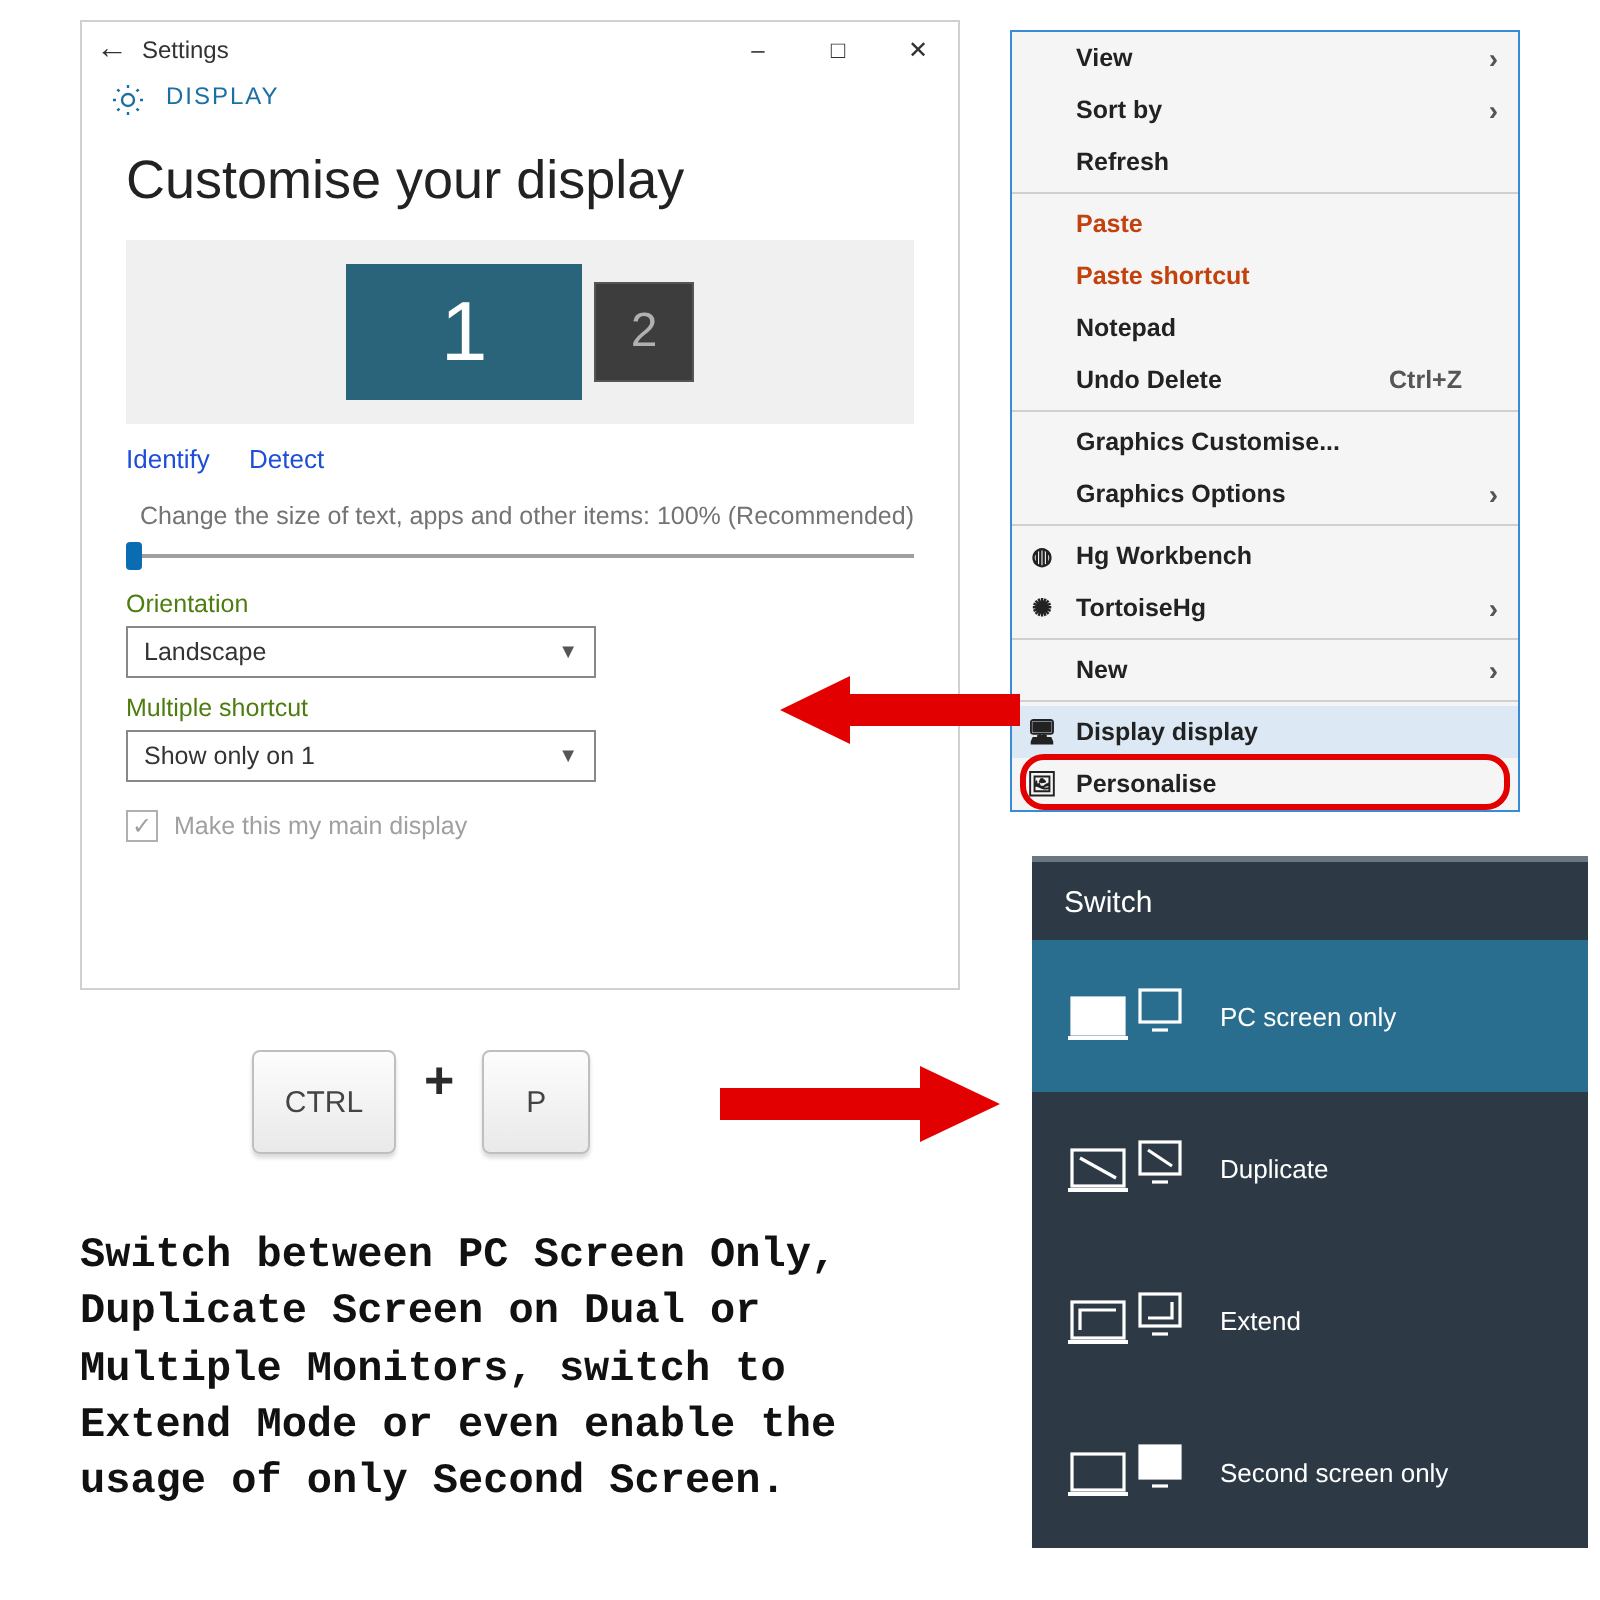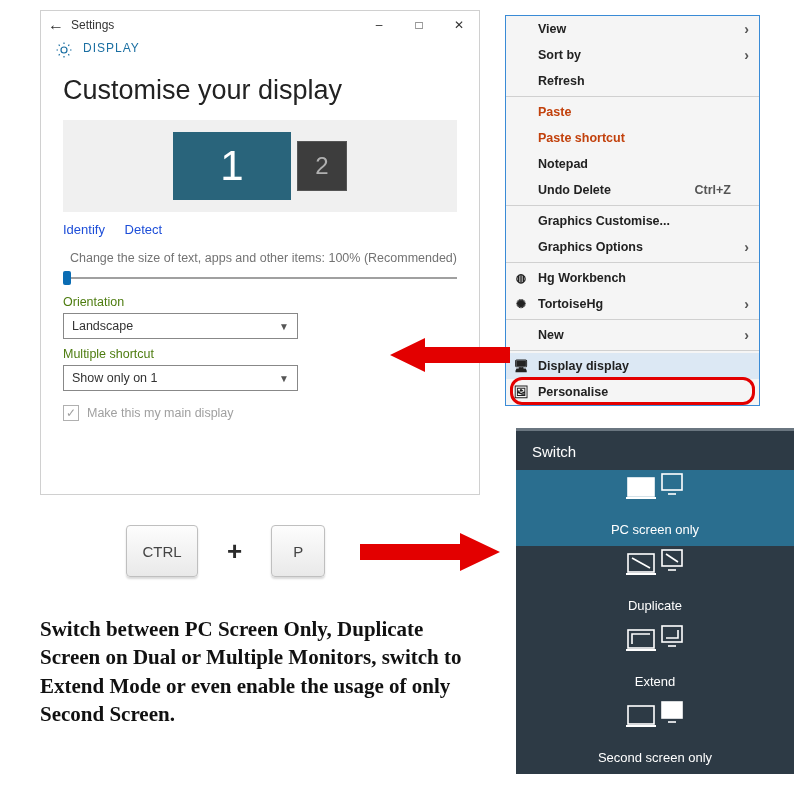--- a/index.html
+++ b/index.html
@@ -38,37 +38,37 @@
   .ctx .row { display:flex; align-items:center; height:26px; padding:0 10px 0 32px; position:relative; cursor:pointer;font-weight:bold; }
   .ctx .row.disabled { color:#c2410c; cursor:default; }
   .ctx .row .arr { position:absolute; right:10px; font-size:14px; color:#555; }
   .ctx .row .short { position:absolute; right:28px; color:#555; }
   .ctx .row .ico { position:absolute; left:6px; width:18px; text-align:center; font-size:12px; }
   .ctx hr { border:none; border-top:1px solid #d0d0d0; margin:2px 0; }
   .ctx .hl-outline { position:absolute; left:4px; right:4px; height:28px; border:3px solid #e30000; border-radius:12px; pointer-events:none; }
   .ctx .row.hl { background:#dce8f4; }
 
   
-  .keys { position:absolute; left:126px; top:525px; display:flex; align-items:center; gap:29px; }
+  .keys { position:absolute; left:126px; top:525px; display:flex; align-items:flex-start; gap:14px; }
   .key { width:72px; height:52px; border:1px solid #bfbfbf; border-radius:4px; background:linear-gradient(#fdfdfd,#e9e9e9); display:flex; align-items:center; justify-content:center; font-size:15px; color:#444; box-shadow:0 2px 2px rgba(0,0,0,0.15); }
   .plus { font-size:26px; font-weight:bold; color:#2b2b2b; }
 
   .arrow { position:absolute; }
   .arrow svg { display:block; }
 
   
   .proj { position:absolute; right:6px; top:428px; width:278px; background:#2d3a45; color:#fff; border-top:3px solid #6a7680; }
   .proj .title { font-size:15px; padding:12px 16px 10px 16px; background:#2d3a45; }
-  .proj .opt { display:flex; align-items:center; height:76px; padding:0 18px; gap:18px; cursor:pointer;flex-direction:column; }
+  .proj .opt { display:flex; align-items:center; height:76px; padding:0 18px; gap:18px; cursor:pointer; }
   .proj .opt.sel { background:#2a6e8f; }
   .proj .opt .txt { font-size:13px; }
   .proj .opt svg { flex-shrink:0; }
 
   
-  .caption { position:absolute; left:40px; top:615px; width:440px; font-family: Liberation Serif, serif; font-weight:bold; font-size:21px; line-height:1.35; color:#111; }
+  .caption { position:absolute; left:40px; top:615px; width:440px; font-family: Liberation Mono, monospace; font-weight:bold; font-size:21px; line-height:1.35; color:#111; }
 </style>
 </head>
 <body>
 
 <div class="settings-win">
   <div class="settings-titlebar">
     <span class="back">←</span>
     <span class="title">Settings</span>
     <span class="ctrls">
       <span>–</span>

